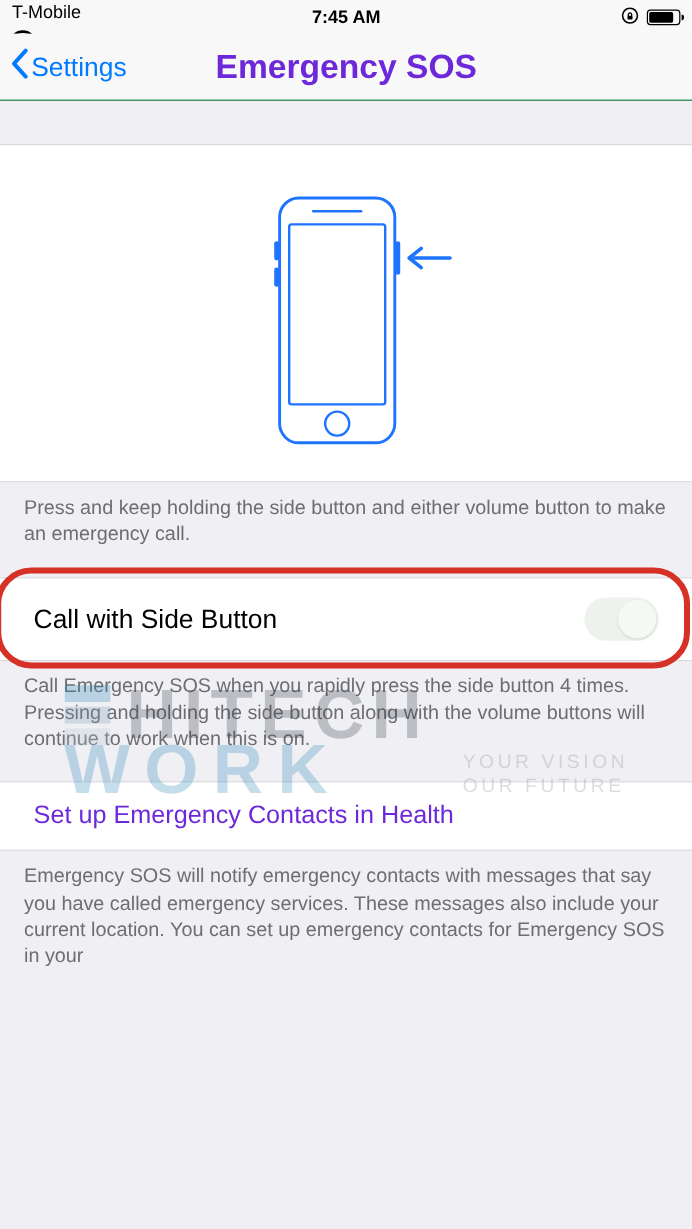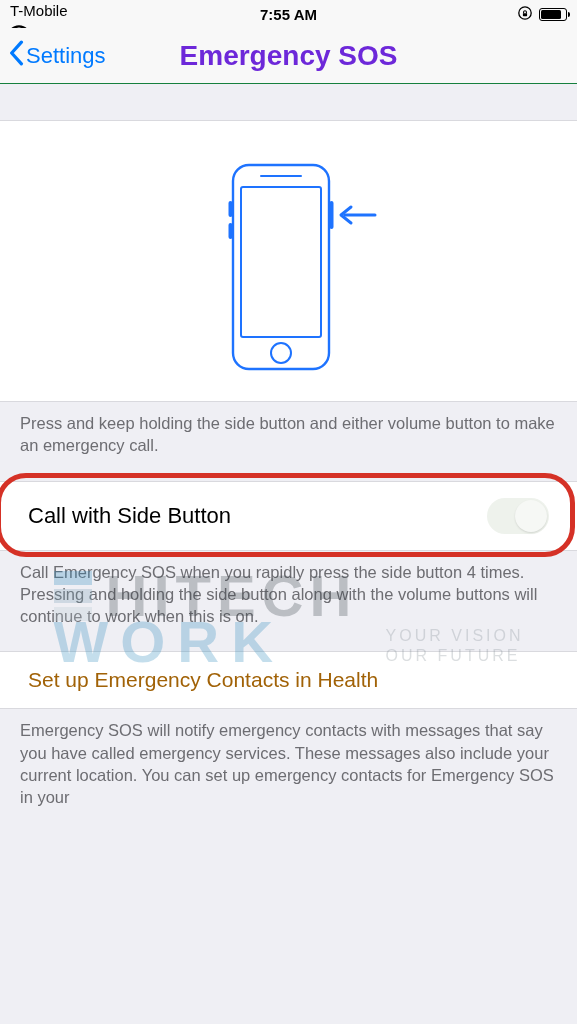--- a/index.html
+++ b/index.html
@@ -90,21 +90,21 @@
     background: #fff;
     border-top: 1px solid #d9d9de;
     border-bottom: 1px solid #d9d9de;
     padding: 16px 28px;
     display: flex;
     align-items: center;
     justify-content: space-between;
     font-size: 22px;
     color: #000;
   }
-  .cell.link { color: #a16207; font-size: 21px; }
+  .cell.link { color: #6d28d9; font-size: 21px; }
 
   
   .toggle {
     width: 62px; height: 36px; border-radius: 18px; position: relative;
     background: #e5e5ea;
   }
   .toggle .knob {
     position: absolute; top: 2px; left: 2px; width: 32px; height: 32px; border-radius: 50%;
     background: #fff; box-shadow: 0 2px 4px rgba(0,0,0,.25);
     transition: none;
@@ -155,21 +155,21 @@
         <span></span>
         <span></span>
     </span>
     <span>T-Mobile</span>
     <span class="wifi">
       <svg width="18" height="14" viewBox="0 0 18 14">
           <path d="M9 12.2a1.6 1.6 0 1 0 0-3.2 1.6 1.6 0 0 0 0 3.2zM3.3 6.5a8 8 0 0 1 11.4 0l-1.7 1.7a5.6 5.6 0 0 0-8 0L3.3 6.5zM.5 3.7a12 12 0 0 1 17 0l-1.7 1.7a9.6 9.6 0 0 0-13.6 0L.5 3.7z" fill="#000"></path>
         </svg>
     </span>
   </div>
-  <div class="status-center">7:55 AM</div>
+  <div class="status-center">7:45 AM</div>
   <div class="status-right">
     <span class="lock-ic">
       <svg width="16" height="16" viewBox="0 0 16 16">
           <circle cx="8" cy="8" r="6.2" fill="none" stroke="#000" stroke-width="1.3"></circle>
           <path d="M6.6 8.4V7.2a1.4 1.4 0 1 1 2.8 0v1.2" fill="none" stroke="#000" stroke-width="1.1"></path>
           <rect x="5.9" y="8.2" width="4.2" height="3" rx=".6" fill="#000"></rect>
         </svg>
     </span>
     <span class="battery">
         <i></i>

